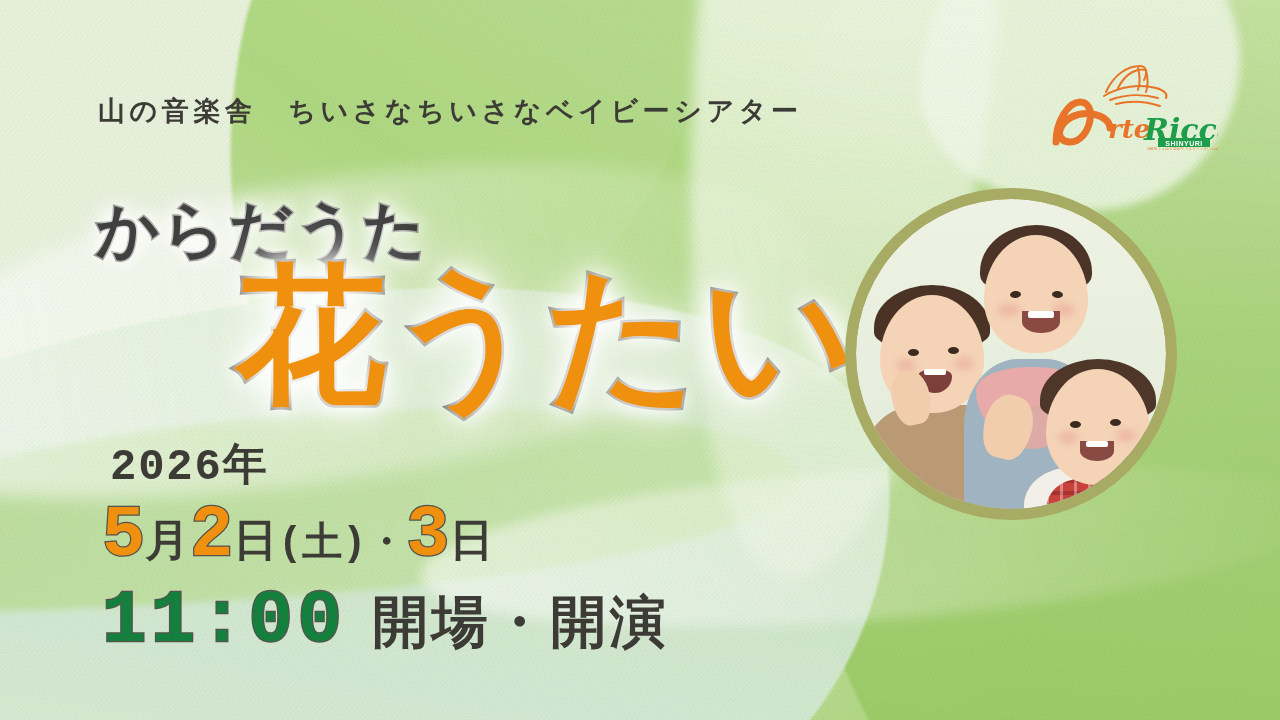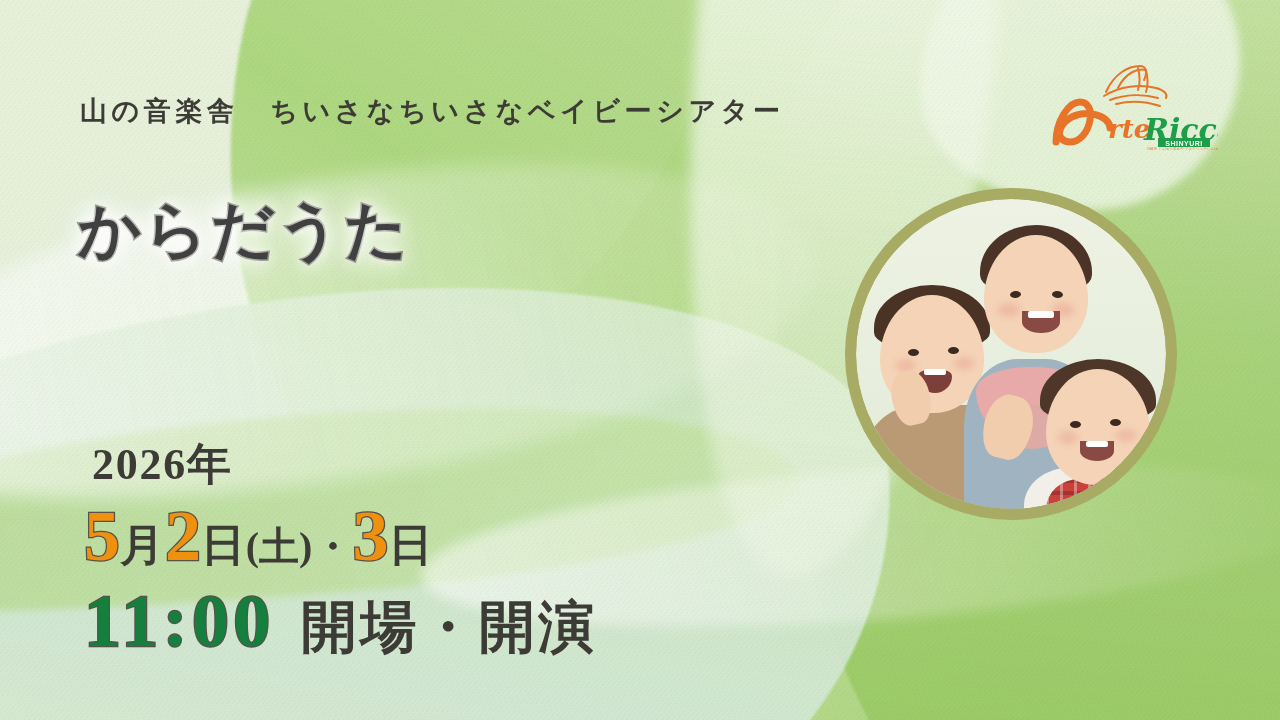--- a/index.html
+++ b/index.html
@@ -98,21 +98,21 @@
     position:absolute;inset:0;
     opacity:.30;
     mix-blend-mode:multiply;
     background-image:
       repeating-linear-gradient(37deg, rgba(120,140,95,.10) 0 1px, rgba(255,255,255,0) 1px 3px),
       repeating-linear-gradient(-51deg, rgba(120,140,95,.09) 0 1px, rgba(255,255,255,0) 1px 4px),
       repeating-linear-gradient(0deg, rgba(130,150,105,.06) 0 1px, rgba(255,255,255,0) 1px 2px);
   }
 
   
-  .jp{font-family:Liberation Serif, serif;}
+  .jp{font-family:Liberation Mono, monospace;margin-left:18px;}
 
   .subtitle{
     position:absolute;left:80px;top:93px;
     font-size:27px;letter-spacing:.17em;
     color:#3d3b36;font-weight:700;
     white-space:nowrap;
   }
 
   .title-sm{
     position:absolute;left:78px;top:188px;
@@ -276,20 +276,21 @@
   <div class="blob blob-e"></div>
   <div class="blob blob-g"></div>
   <div class="blob blob-d"></div>
   <div class="blob blob-h"></div>
   <div class="blob blob-i"></div>
   <div class="grain"></div>
 
   <div class="subtitle jp">山の音楽舎　ちいさなちいさなベイビーシアター</div>
 
   <div class="title-sm jp">からだうた</div>
+  <div class="title-lg jp">花うたい</div>
 
   <div class="date-year jp">2026年</div>
 
   <div class="date-main jp">
     <span class="num-big">5</span>
     <span class="unit">月</span>
     <span class="num-big">2</span>
     <span class="unit">日</span>
     <span class="unit-sm">(土)</span>
     <span class="unit-sm">・</span>

